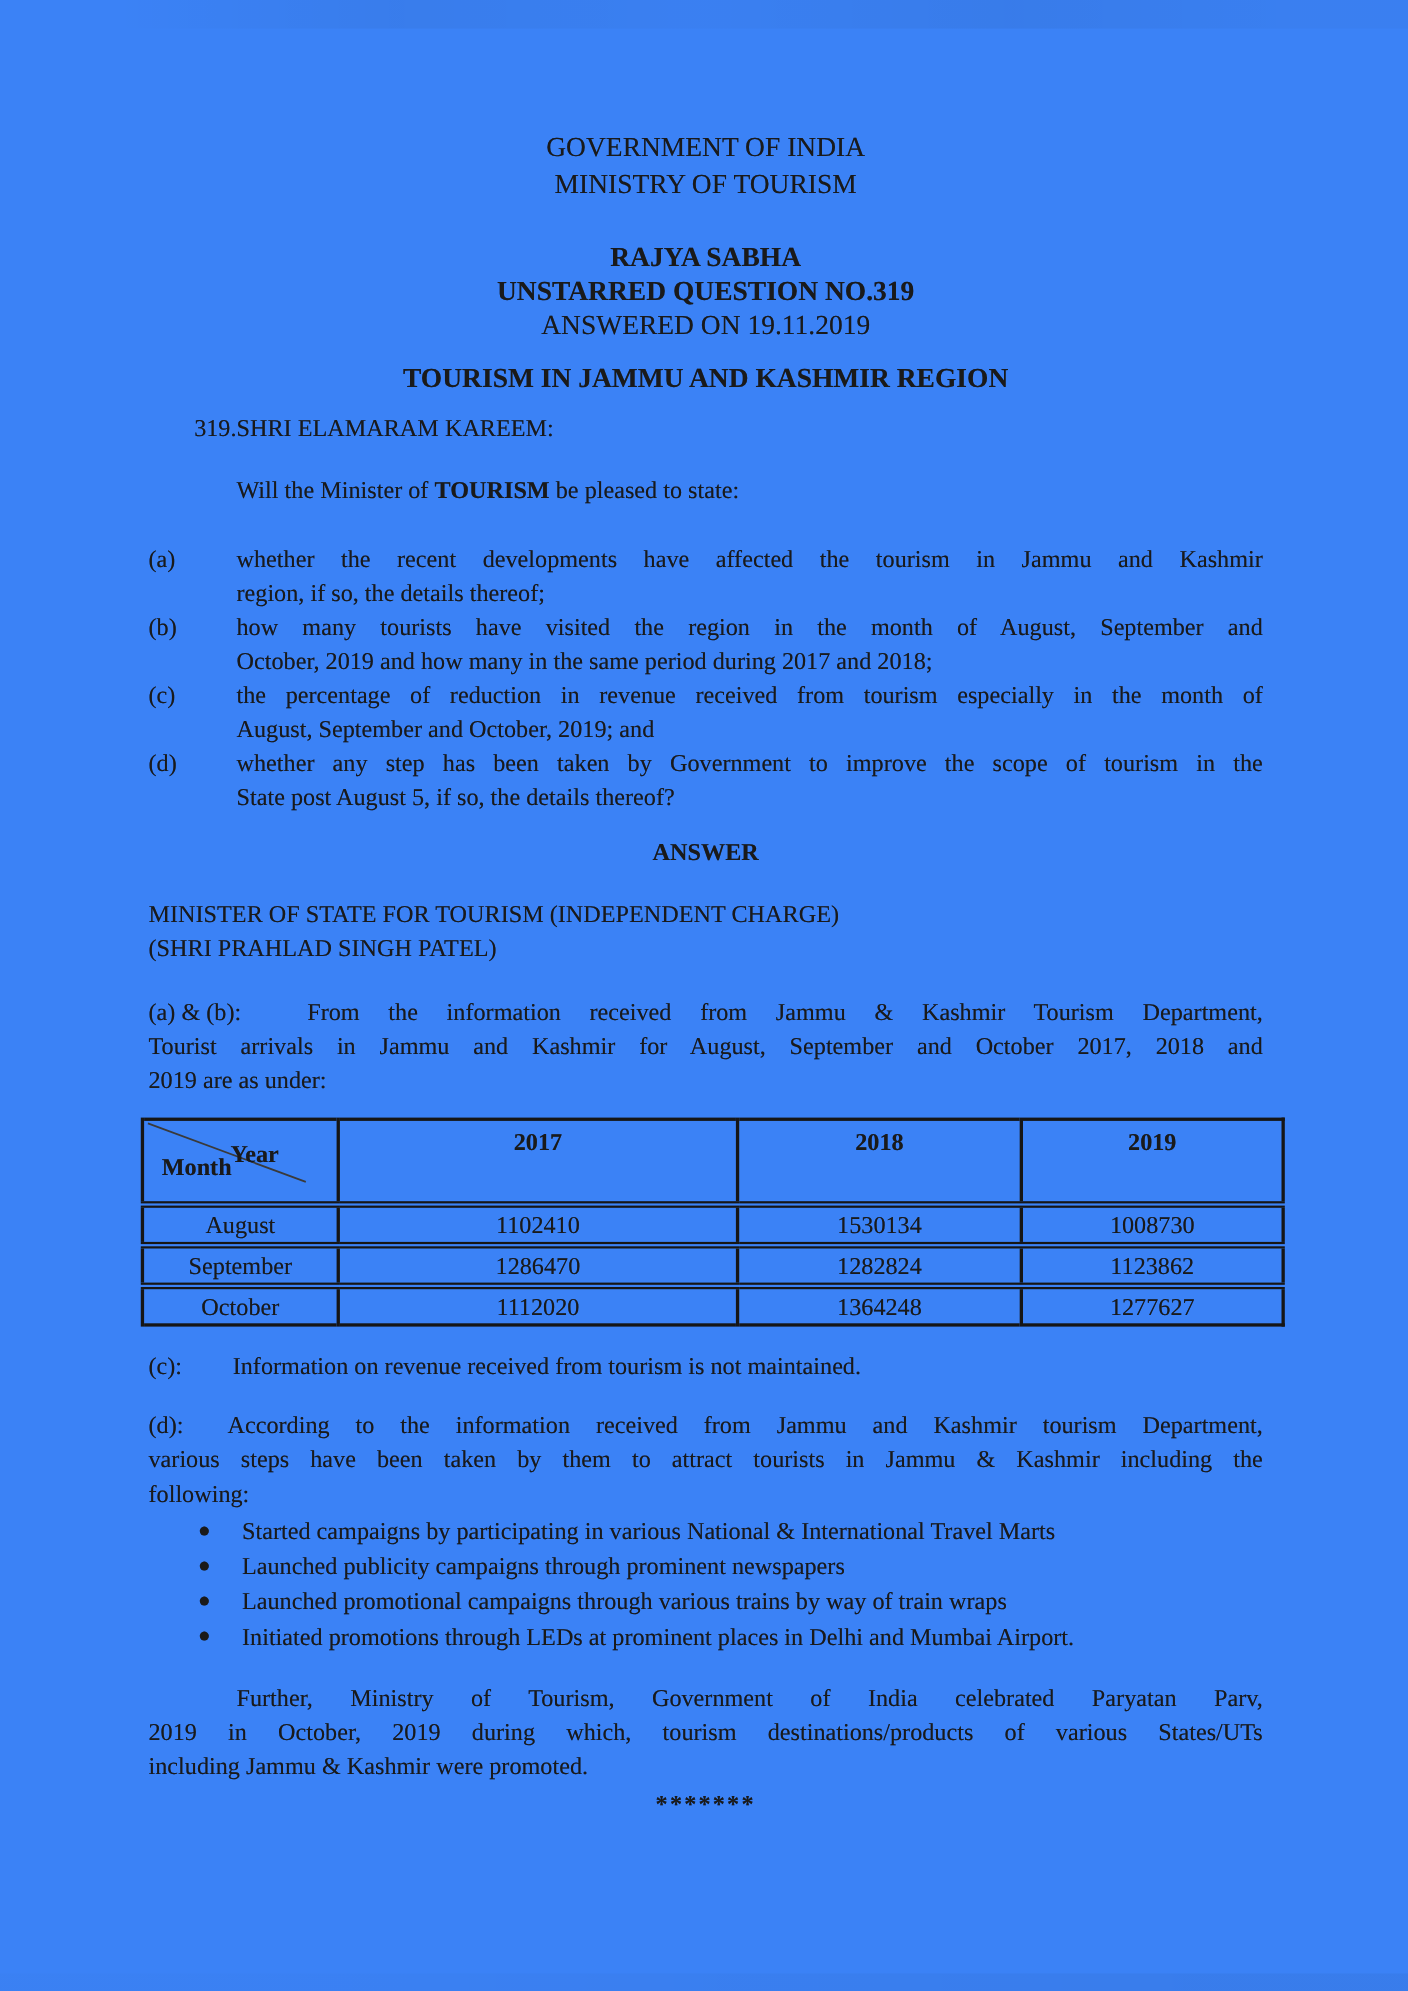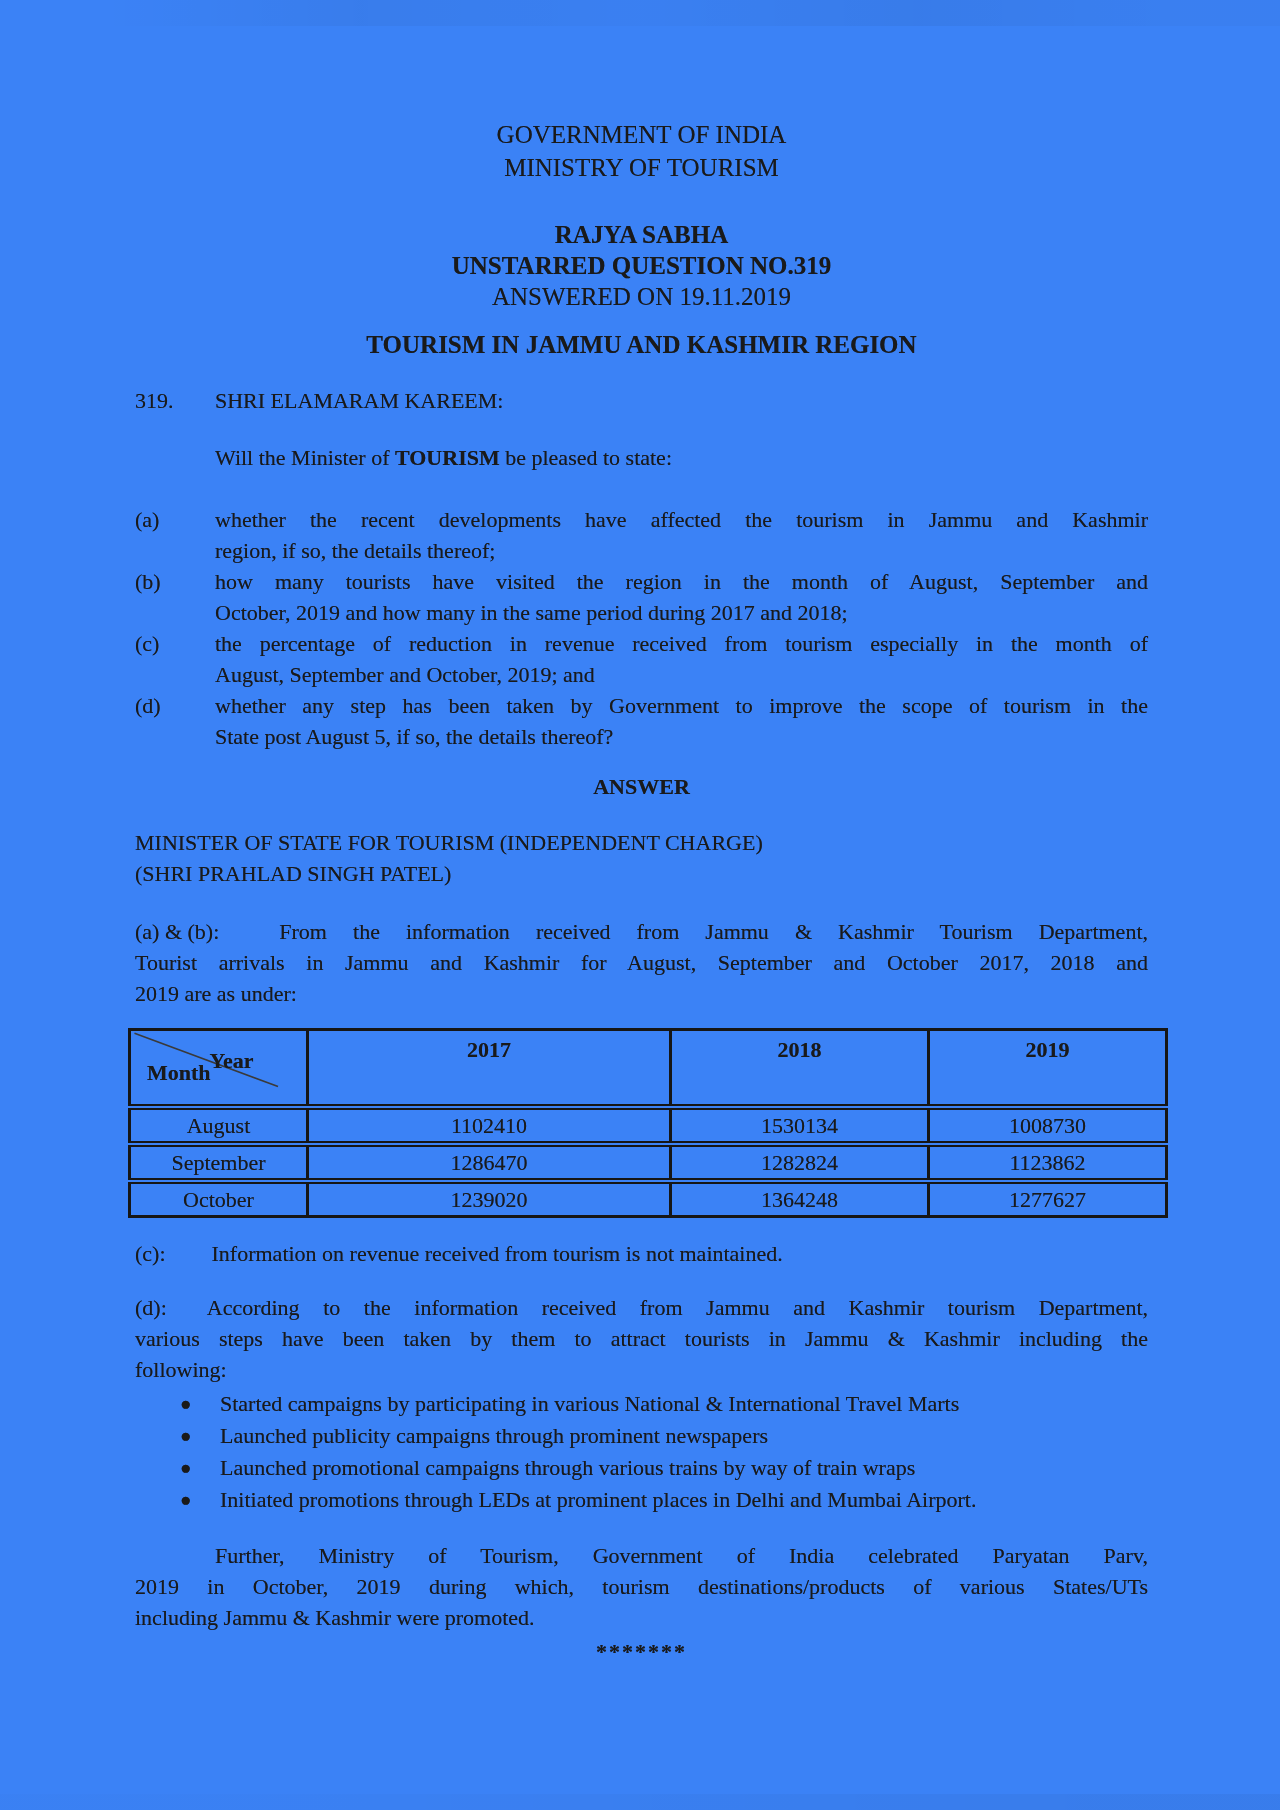--- a/index.html
+++ b/index.html
@@ -16,21 +16,21 @@
     background:linear-gradient(90deg,rgba(0,0,0,0) 8%,rgba(0,0,0,0.045) 28%,rgba(0,0,0,0.018) 50%,rgba(0,0,0,0.05) 72%,rgba(0,0,0,0.025) 92%);}
   .smudge-bottom{position:absolute;bottom:0;left:0;right:0;height:16px;
     background:linear-gradient(90deg,rgba(0,0,0,0.01) 20%,rgba(0,0,0,0.03) 60%,rgba(0,0,0,0.045) 85%);}
   .content{position:absolute;left:135px;top:0;width:1013px;font-size:22px;line-height:31px;}
 
   .org{margin-top:118px;text-align:center;font-size:25px;line-height:33px;}
   .session{margin-top:35px;text-align:center;font-size:25px;line-height:31px;}
   .bold{font-weight:bold;}
   .subject{margin-top:17px;text-align:center;font-size:25px;font-weight:bold;line-height:31px;}
 
-  .qrow{margin-top:25px;display:flex;}
+  .qrow{margin-top:13px;display:flex;text-align:right;}
   .qrow .qnum{width:80px;flex:0 0 80px;}
   .preamble{margin-top:26px;padding-left:80px;}
 
   .items{margin-top:31px;}
   .item-line1{display:flex;}
   .item-label{width:80px;flex:0 0 80px;}
   .jtext{flex:1;text-align:justify;text-align-last:justify;}
   .item-line2{padding-left:80px;}
 
   .answer-heading{margin-top:19px;text-align:center;font-weight:bold;}
@@ -167,21 +167,21 @@
           <td class="c-2019">1008730</td>
         </tr>
         <tr class="datarow">
           <td class="c-month">September</td>
           <td class="c-2017">1286470</td>
           <td class="c-2018">1282824</td>
           <td class="c-2019">1123862</td>
         </tr>
         <tr class="datarow">
           <td class="c-month">October</td>
-          <td class="c-2017">1239020</td>
+          <td class="c-2017">1112020</td>
           <td class="c-2018">1364248</td>
           <td class="c-2019">1277627</td>
         </tr>
       </tbody>
     </table>
 
     <div class="para-c">
       <span class="para-label">(c):</span>
       <span class="gap46"></span>
       <span>Information on revenue received from tourism is not maintained.</span>

